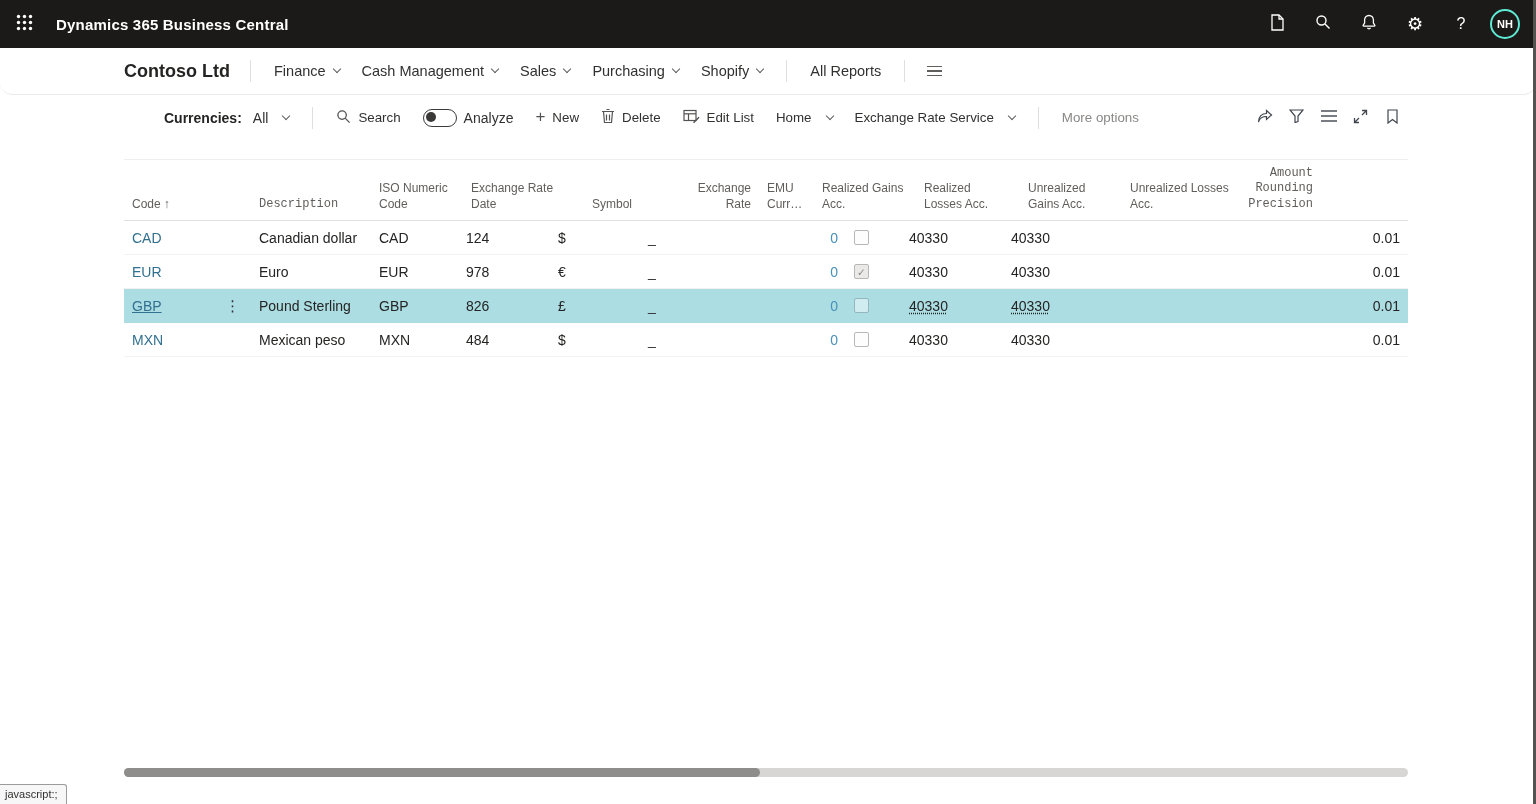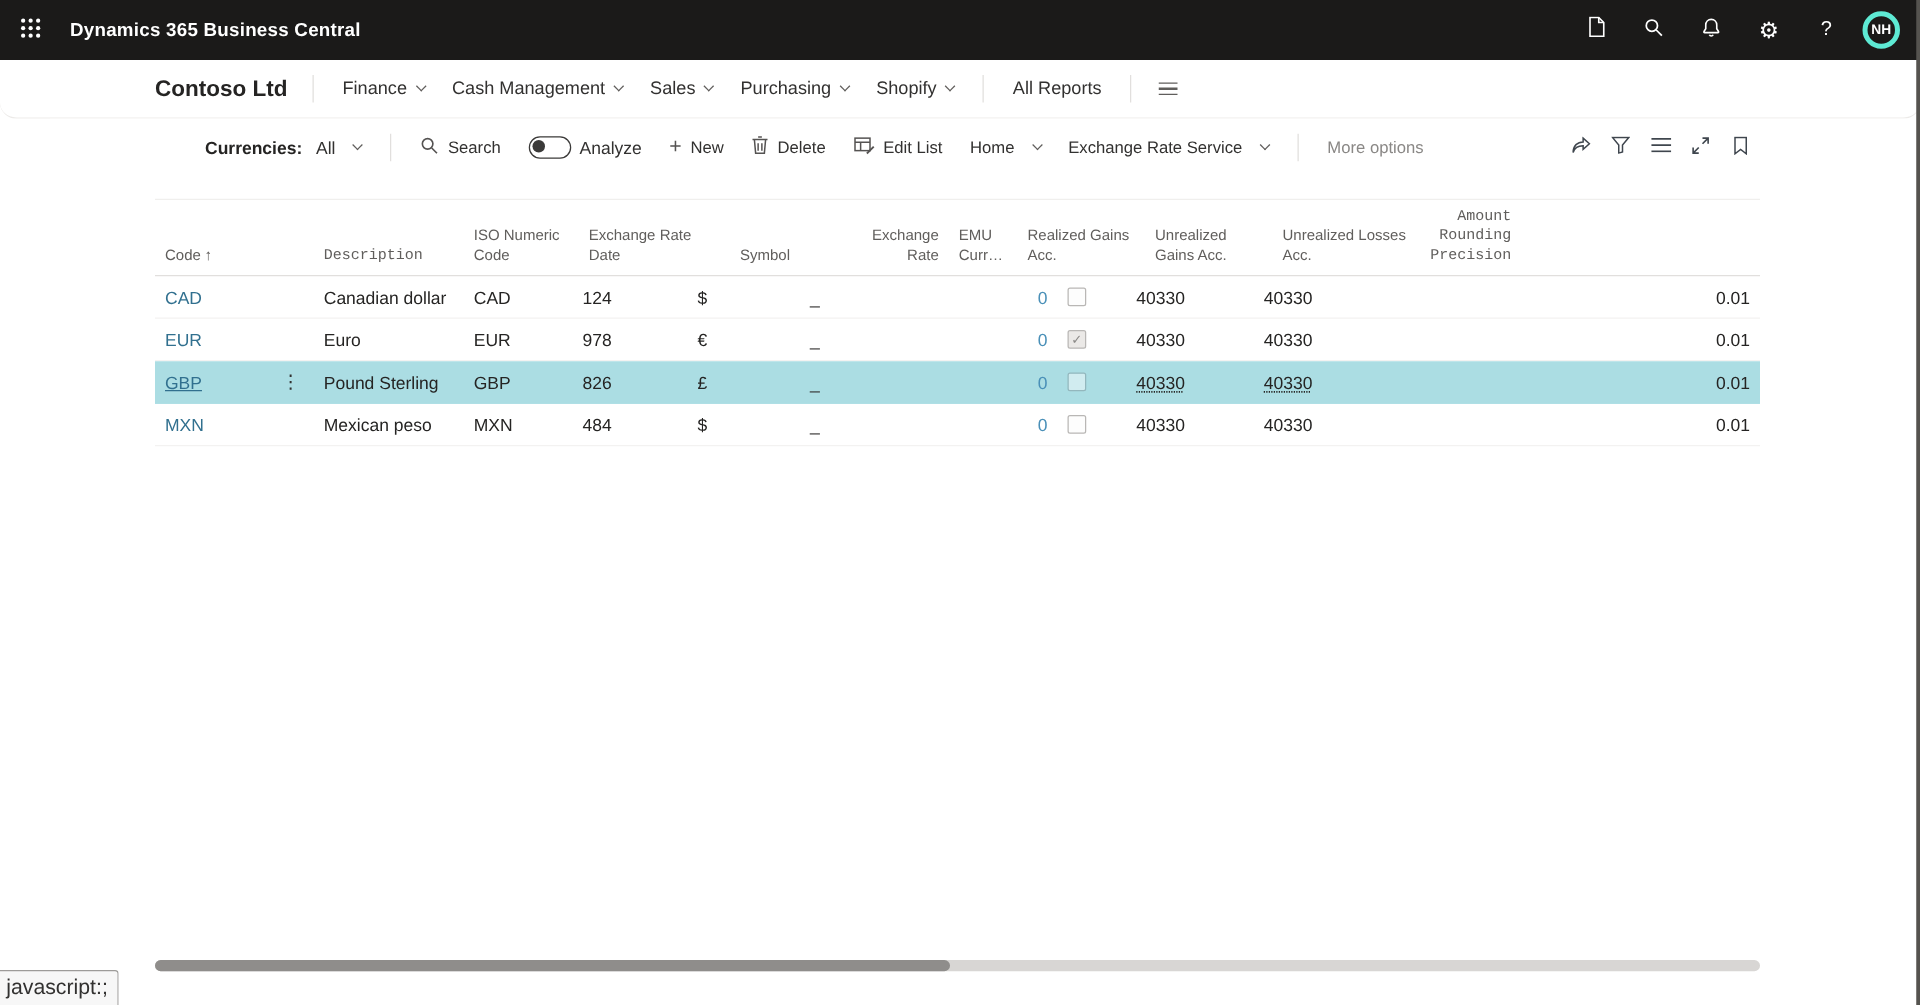--- a/index.html
+++ b/index.html
@@ -7,21 +7,21 @@
   body { font-family:"Liberation Sans",sans-serif; background:#fff; color:#252423; position:relative; }
   button { font-family:inherit; background:none; border:none; cursor:pointer; color:inherit; }
 
   
   .topbar { height:48px; background:var(--topbar-bg,#1b1a19); color:#fff; display:flex; align-items:center; }
   .waffle { width:48px; height:48px; display:flex; align-items:center; justify-content:center; color:#fff; }
   .tb-title { font-size:15px; font-weight:600; margin-left:8px; letter-spacing:.2px; }
   .tb-spacer { flex:1; }
   .tb-icon { width:46px; height:48px; display:flex; align-items:center; justify-content:center; color:#fff; font-size:16px; }
   .tb-icon.gear { font-size:18px; }
-  .avatar { width:30px; height:30px; border-radius:50%; border:4px solid #5eead4; display:flex; align-items:center; justify-content:center; font-size:11px; font-weight:700; margin:0 16px 0 6px; cursor:pointer; }
+  .avatar { width:30px; height:30px; border-radius:50%; border:2px solid #5eead4; display:flex; align-items:center; justify-content:center; font-size:11px; font-weight:700; margin:0 16px 0 6px; cursor:pointer; }
 
   
   .navbar { height:47px; display:flex; align-items:center; padding-left:124px; border-bottom:1px solid #eceae8; background:#fff;border-radius:13px; }
   .company { font-size:18px; font-weight:700; margin-right:8px; cursor:pointer; color:#252423; }
   .vdiv { width:1px; height:22px; background:#e1dfdd; margin:0 12px; flex:none; }
   .nav-item { display:flex; align-items:center; padding:0 11px; font-size:14.5px; color:#323130; cursor:pointer; white-space:nowrap; }
   .chev { width:6px; height:6px; border-right:1.4px solid #605e5c; border-bottom:1.4px solid #605e5c; transform:rotate(45deg); display:inline-block; margin-left:8px; margin-top:-4px; flex:none; }
   .burger { display:flex; flex-direction:column; gap:3px; padding:6px 10px; }
   .burger span { display:block; width:15px; height:1.6px; background:#605e5c; }
 
@@ -53,21 +53,21 @@
   .date-ph { color:#323130; }
   .acc-link { text-decoration:underline; text-decoration-style:dotted; text-underline-offset:2px; }
   .row-opts { margin-left:auto; font-size:15px; color:#323130; padding:0 3px; line-height:1; }
   .cb { width:15px; height:15px; border:1px solid #b9b7b5; border-radius:2px; background:#fdfdfd; display:flex; align-items:center; justify-content:center; font-size:10.5px; color:#8c8a88; cursor:pointer; flex:none; }
   .cb.checked { background:#ebe9e7; }
   .tr.selected .cb { background:rgba(255,255,255,.45); border-color:#93b7bd; }
 
   
   .hscroll { position:absolute; left:124px; bottom:27px; width:1284px; height:9px; border-radius:5px; background:#d8d6d4; }
   .hthumb { position:absolute; left:0; top:0; height:9px; width:636px; border-radius:5px; background:#8f8d8b; cursor:grab; }
-  .status-tip { position:absolute; left:0; bottom:0; font-size:17px; padding:3px 8px 4px 5px; background:#f7f7f7; border:1px solid #9d9b99; border-left:none; border-bottom:none; border-top-right-radius:3px; color:#323130; }
+  .status-tip { position:absolute; left:0; bottom:0; font-size:11px; padding:3px 8px 4px 5px; background:#f7f7f7; border:1px solid #9d9b99; border-left:none; border-bottom:none; border-top-right-radius:3px; color:#323130; }
   .right-edge { position:absolute; right:0; top:0; bottom:0; width:3px; background:#55534f; }
 </style>
 </head>
 <body>
 
 <div class="topbar">
   <button class="waffle">
     <span>
       <svg width="17" height="17" viewBox="0 0 17 17" fill="currentColor">
           <circle cx="2.5" cy="2.5" r="1.7"></circle>
@@ -270,20 +270,23 @@
       </div>
       <div class="th right" style="width: 85px;">
         <span>Exchange Rate</span>
       </div>
       <div class="th" style="width: 55px;">
         <span>EMU Curr…</span>
       </div>
       <div class="th" style="width: 102px;">
         <span>Realized Gains Acc.</span>
       </div>
+      <div class="th" style="width: 104px;">
+        <span>Realized Losses Acc.</span>
+      </div>
       <div class="th" style="width: 102px;">
         <span>Unrealized Gains Acc.</span>
       </div>
       <div class="th" style="width: 125px;">
         <span>Unrealized Losses Acc.</span>
       </div>
       <div class="th right" style="width: 74px; font-family: Liberation Mono, monospace;">
         <span>Amount Rounding Precision</span>
       </div>
     </div>

